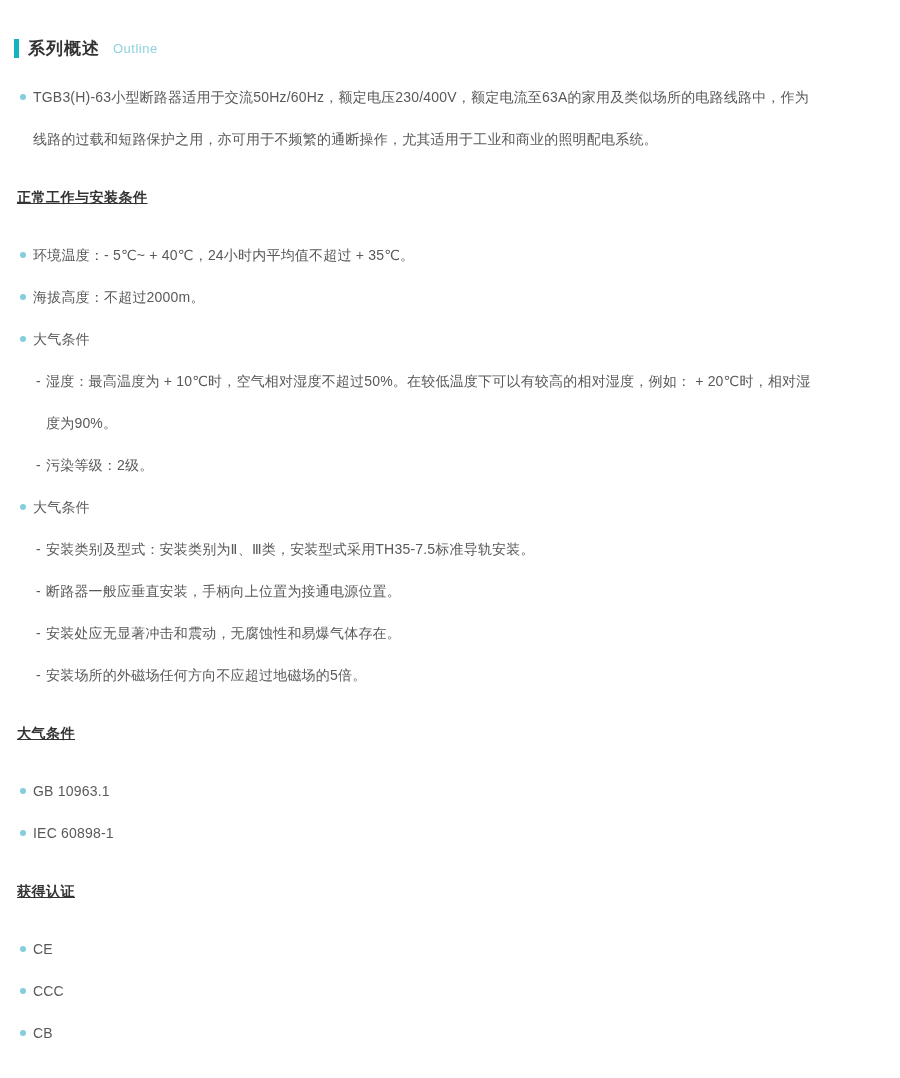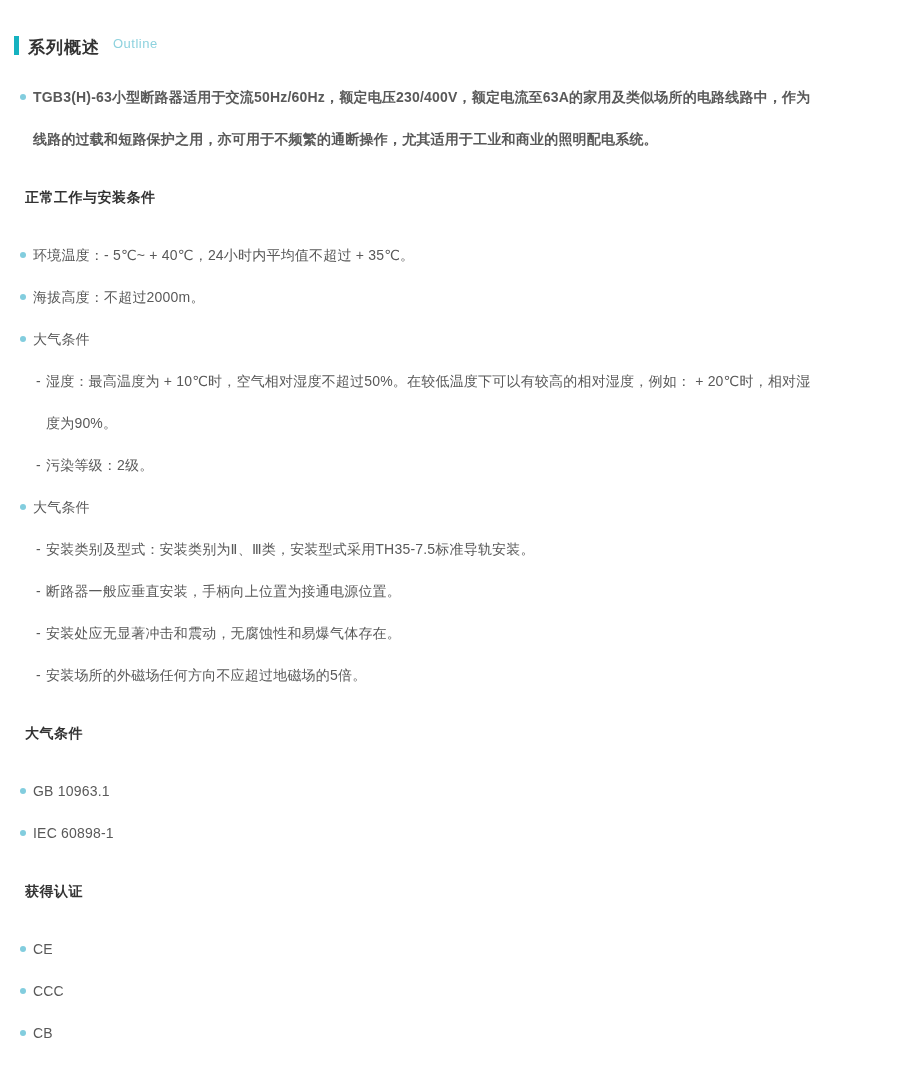--- a/index.html
+++ b/index.html
@@ -12,20 +12,21 @@
     color: #595959;
   }
   .page {
     width: 900px;
     height: 1078px;
     padding: 36px 88px 0 17px;
   }
   
   .title-row {
     display: flex;
+    align-items: center;
     height: 24px;
     margin-left: -3px;
   }
   .accent-bar {
     width: 5px;
     height: 19px;
     background: #15b2c0;
     margin-right: 9px;
   }
   .title-zh {
@@ -39,25 +40,26 @@
     color: #8ed2de;
     margin-left: 13px;
     letter-spacing: 0.5px;
   }
   
   .section-heading {
     font-size: 14px;
     font-weight: bold;
     color: #333333;
     line-height: 42px;
-    margin: 16px 8px;
+    margin: 16px 0;
     letter-spacing: 0.5px;
+    text-decoration: underline;
   }
   
-  .intro-block { margin-top: 16px; font-weight: bold; }
+  .intro-block { margin-top: 16px; }
   .item {
     display: flex;
     align-items: flex-start;
     font-size: 14px;
     line-height: 42px;
   }
   .item .dot {
     flex: 0 0 auto;
     width: 6px;
     height: 6px;

